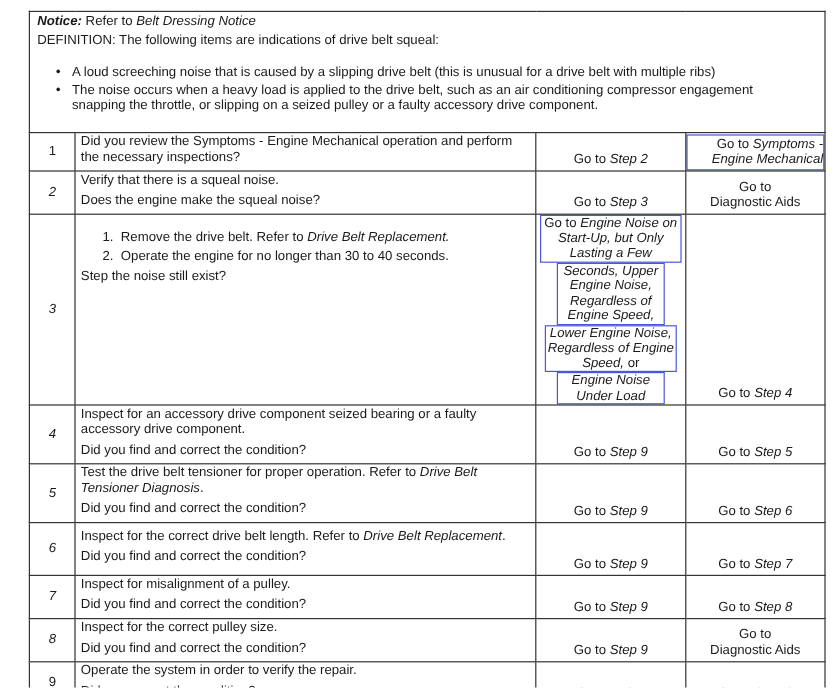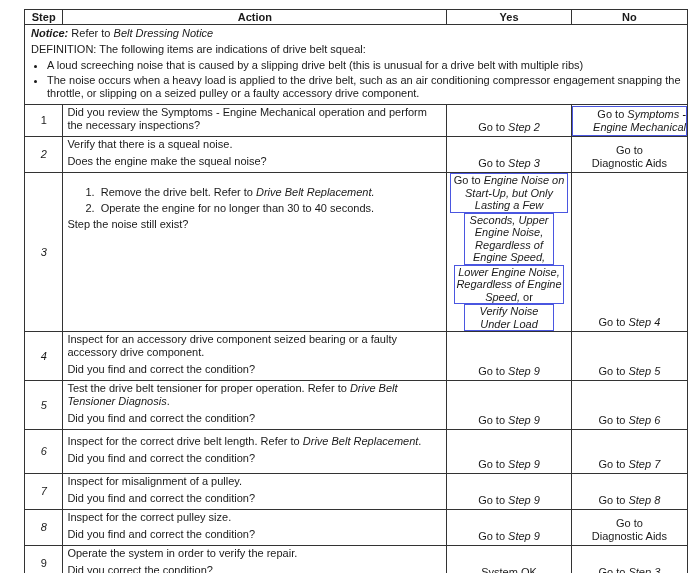--- a/index.html
+++ b/index.html
@@ -11,21 +11,21 @@
   .c-step { width:37px; }
   .c-action { width:370px; }
   .c-yes { width:120px; }
   .c-no { width:112px; }
   .step { text-align:center; }
   .step.it { font-style:italic; }
   .yes, .no { text-align:center; vertical-align:bottom; padding-bottom:2px; }
   i { }
   .notice { padding:2px 4px 2px 6px; line-height:13px; }
   .notice p { margin:0 0 3px 0; }
-  .notice ul { margin:0; padding-left:16px; }
+  .notice ul { margin:13px; padding-left:16px; }
   .notice li { margin:0 0 2px 0; }
   .act p { margin:1px 0 4px 0; }
   .act ol { margin:0 0 2px 0; padding-left:28px; }
   .act ol li { margin:0 0 3px 0; }
   .lnk { display:inline-block; border:1px solid #4a56e0; }
   .no.lnk-cell { padding:0;text-align:right; }
   .no.lnk-cell .lnk { display:block; padding:1px 0; }
   .yes3 { vertical-align:top; padding:0; line-height:12.5px; }
   .yes3 .lnk { display:block; margin:0 auto; }
   .l1 { width:116px; }
@@ -37,26 +37,20 @@
 <body>
 
 <table>
   <colgroup>
       <col class="c-step">
       <col class="c-action">
       <col class="c-yes">
       <col class="c-no">
     </colgroup>
   <tbody>
-      <tr>
-    <th>Step</th>
-    <th>Action</th>
-    <th>Yes</th>
-    <th>No</th>
-  </tr>
   <tr>
     <td colspan="4" class="notice">
       <p><b><i>Notice:</i></b> <span>Refer to</span> <i>Belt Dressing Notice</i></p>
       <p>DEFINITION: The following items are indications of drive belt squeal:</p>
       <ul>
         <li>A loud screeching noise that is caused by a slipping drive belt (this is unusual for a drive belt with multiple ribs)</li>
         <li>The noise occurs when a heavy load is applied to the drive belt, such as an air conditioning compressor engagement snapping the throttle, or slipping on a seized pulley or a faulty accessory drive component.</li>
       </ul>
     </td>
   </tr>
@@ -91,21 +85,21 @@
       <ol style="list-style:none;padding-left:18px;margin-top:13px">
         <li><span>1.</span>&nbsp; <span>Remove the drive belt. Refer to</span> <i>Drive Belt Replacement.</i></li>
         <li><span>2.</span>&nbsp; <span>Operate the engine for no longer than 30 to 40 seconds.</span></li>
       </ol>
       <p>Step the noise still exist?</p>
     </td>
     <td class="yes yes3">
       <span class="lnk l1"><span>Go to</span> <i>Engine Noise on Start-Up, but Only Lasting a Few</i></span>
       <span class="lnk l2"><i>Seconds, Upper Engine Noise, Regardless of Engine Speed,</i></span>
       <span class="lnk l3"><i>Lower Engine Noise, Regardless of Engine Speed,</i> <span>or</span></span>
-      <span class="lnk l4"><i>Verify Noise Under Load</i></span>
+      <span class="lnk l4"><i>Engine Noise Under Load</i></span>
     </td>
     <td class="no"><span>Go to</span> <i>Step 4</i></td>
   </tr>
 
   <tr style="height:44px">
     <td class="step it">4</td>
     <td class="act">
           <p>Inspect for an accessory drive component seized bearing or a faulty accessory drive component.</p>
           <p>Did you find and correct the condition?</p>
         </td>

